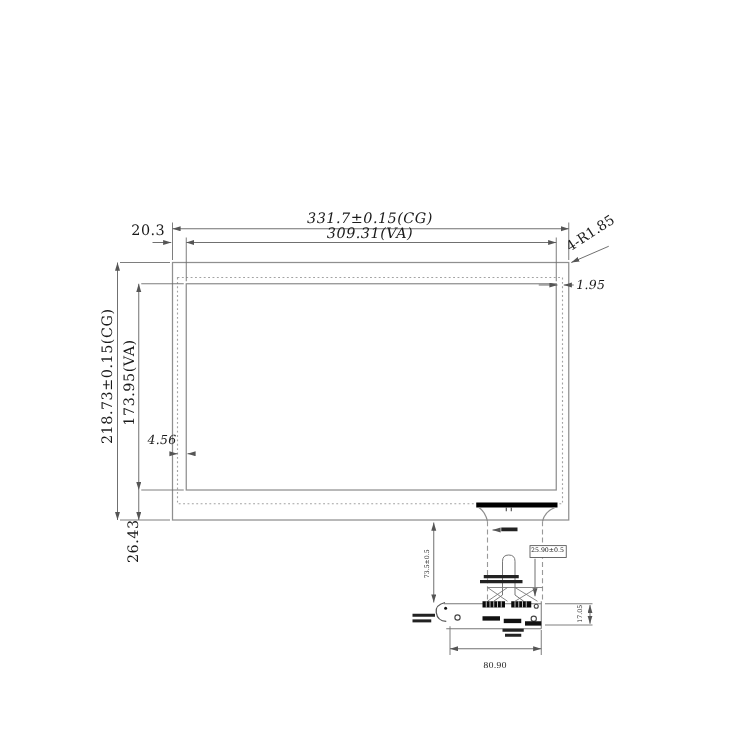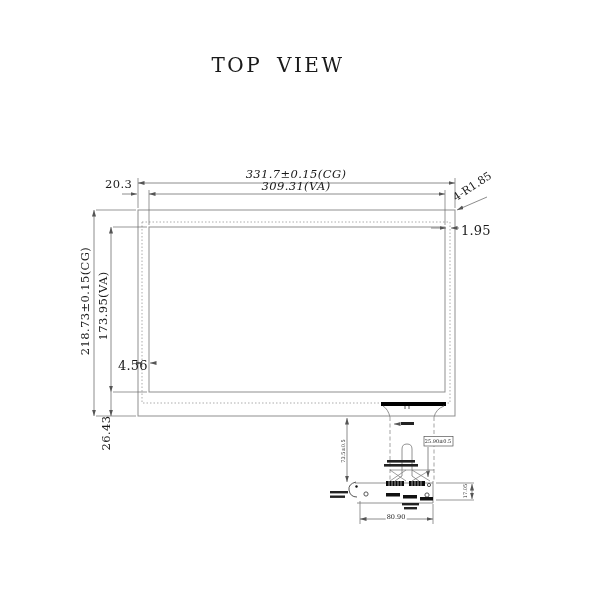--- a/index.html
+++ b/index.html
@@ -5,23 +5,23 @@
   html,body{margin:0;padding:0;background:#fff;}
   #stage{position:relative;width:600px;height:600px;background:#ffffff;overflow:hidden;
          font-family:"DejaVu Serif",serif;}
   #stage svg{position:absolute;left:0;top:0;}
   .lbl{position:absolute;color:#1a1a1a;white-space:nowrap;line-height:1;
        font-family:"DejaVu Serif",serif;}
   .title{font-size:20px;letter-spacing:2.5px;word-spacing:6px;transform:translateX(-50%);}
   .dim{font-size:11.5px;letter-spacing:.4px;}
   .ctr{transform:translateX(-50%);}
   .rot{transform:translate(-50%,-50%) rotate(-90deg);}
-  .small{font-size:13px;letter-spacing:.2px;}
+  .small{font-size:10px;letter-spacing:.2px;font-style:italic;}
   .tiny{font-size:5px;letter-spacing:0;}
-  .tiny6{font-size:6.5px;background:#fff;padding:0 1px;transform:translate(-50%,-50%);}
+  .tiny6{font-size:6.5px;background:#fff;padding:0 1px;transform:translate(-50%,-50%);margin-top:16px;}
   .diag{font-size:11px;transform:rotate(-33deg);transform-origin:left center;}
 </style>
 </head>
 <body>
 
 <div id="stage">
 
   <svg width="600" height="600" viewBox="0 0 600 600">
     <defs>
       <marker id="ae" markerWidth="8" markerHeight="5" refX="6.5" refY="2" orient="auto" markerUnits="userSpaceOnUse">
@@ -108,28 +108,27 @@
       <rect x="387" y="460" width="28" height="2.6"></rect>
       <rect x="384" y="464" width="34" height="2.6"></rect>
       <rect x="402" y="503" width="17" height="2.4"></rect>
       <rect x="404" y="507" width="13" height="2.4"></rect>
       <rect x="401" y="422" width="13" height="3"></rect>
     </g>
 
     <rect x="424" y="436.5" width="29" height="9.5" fill="#fff" stroke="#555" stroke-width="0.7"></rect>
   </svg>
 
-  <div class="lbl title" style="left:278px;top:55px;">TOP VIEW</div>
 
   <div class="lbl dim ctr" style="left:296px;top:169px;font-style:italic;">331.7±0.15(CG)</div>
   <div class="lbl dim ctr" style="left:296px;top:181px;font-style:italic;">309.31(VA)</div>
   <div class="lbl dim" style="left:105px;top:179px;">20.3</div>
   <div class="lbl diag" style="left:454px;top:193px;">4-R1.85</div>
   <div class="lbl small" style="left:461px;top:224px;">1.95</div>
-  <div class="lbl small" style="left:118px;top:359px;">4.56</div>
+  <div class="lbl small" style="left:118px;top:348px;">4.56</div>
 
   <div class="lbl dim rot" style="left:86px;top:301px;">218.73±0.15(CG)</div>
   <div class="lbl dim rot" style="left:104px;top:306px;">173.95(VA)</div>
   <div class="lbl dim rot" style="left:107px;top:433px;">26.43</div>
 
   <div class="lbl tiny rot" style="left:343px;top:451px;">73.5±0.5</div>
   <div class="lbl tiny" style="left:438px;top:441px;transform:translate(-50%,-50%);">25.90±0.5</div>
   <div class="lbl tiny rot" style="left:465px;top:491px;">17.05</div>
   <div class="lbl tiny6" style="left:396px;top:517px;">80.90</div>
 

